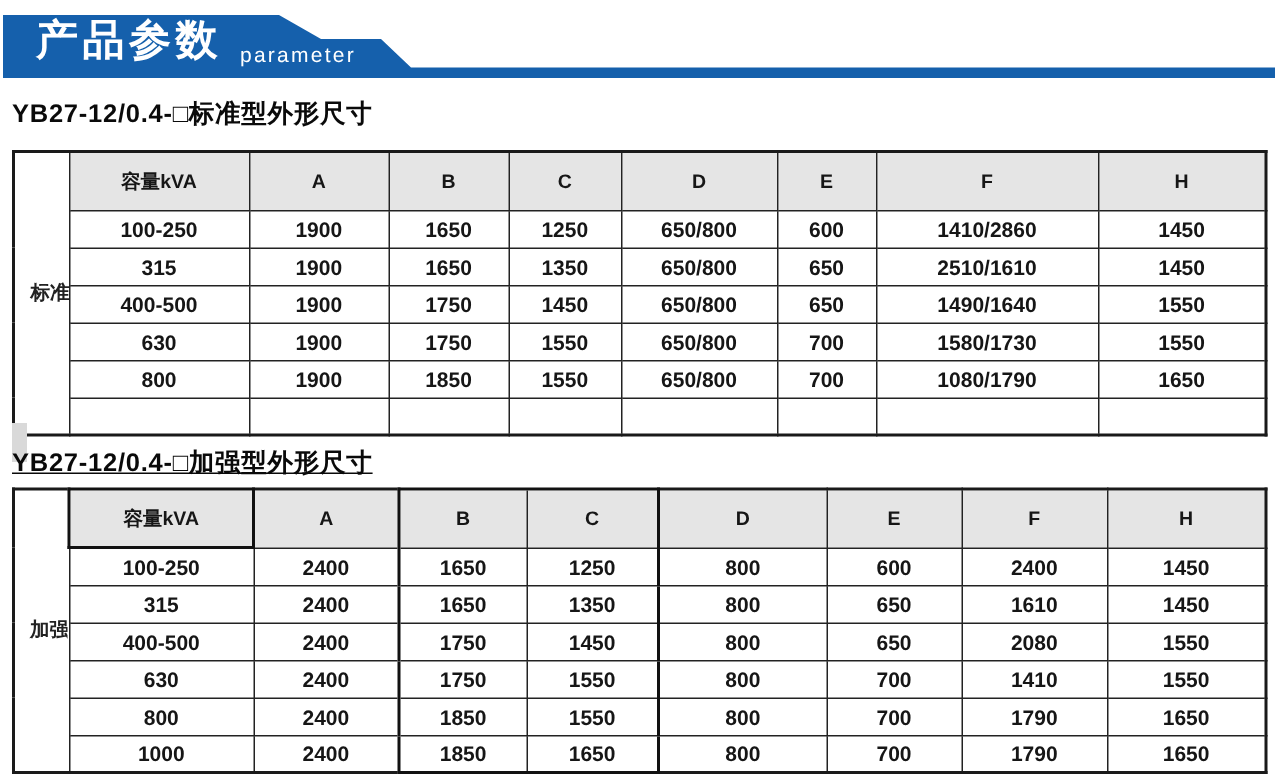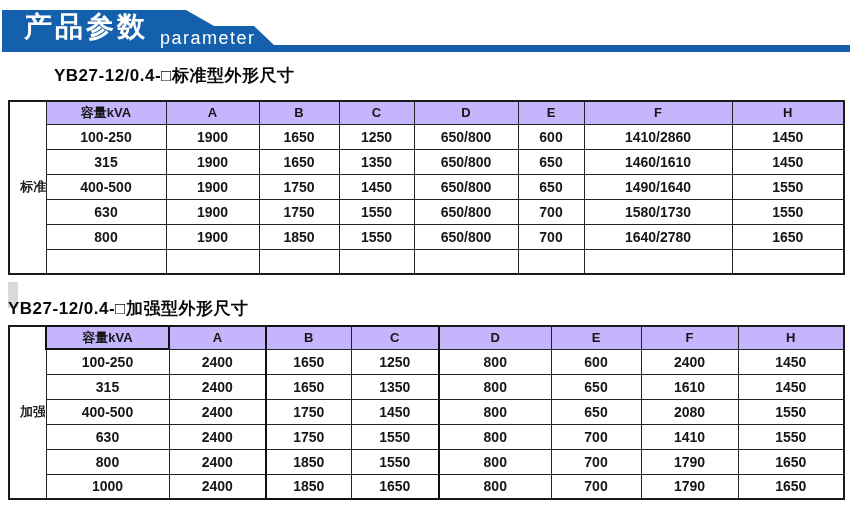--- a/index.html
+++ b/index.html
@@ -19,32 +19,32 @@
     clip-path: polygon(2px 10px, 186px 10px, 214px 26px, 254px 26px, 274px 45px,
                        850px 45px, 850px 52px, 2px 52px);
   }
   .banner-title {
     position: absolute; left: 24px; top: 13px;
     font-size: 28px; font-weight: 700; color: #ffffff; letter-spacing: 3px;
     line-height: 1;
   }
   .banner-sub {
     position: absolute; left: 160px; top: 29px;
-    font-size: 18px; font-weight: 400; color: #ffffff; letter-spacing: 1.5px;
+    font-size: 14px; font-weight: 400; color: #ffffff; letter-spacing: 1.5px;
     line-height: 1;
   }
 
   
   .sec-title {
     position: absolute; left: 8px;
     font-size: 17px; font-weight: 700; color: #0a0a0a; letter-spacing: 0.5px;
     white-space: nowrap;
   }
-  .t1-title { top: 64px; margin-left: 46px; }
-  .t2-title { top: 297px; }
+  .t1-title { top: 64px; }
+  .t2-title { top: 297px; text-decoration: underline; }
 
   .artifact {
     position: absolute; left: 8px; top: 282px; width: 10px; height: 26px;
     background: #d9d9d9;
   }
 
   
   .spec-table {
     position: absolute; left: 8px; width: 835px;
     border-collapse: collapse; table-layout: fixed;
@@ -52,21 +52,21 @@
   }
   .t1 { top: 100px; }
   .t2 { top: 325px; }
 
   .spec-table th, .spec-table td {
     border: 1px solid #222222;
     text-align: center; vertical-align: middle;
     color: #161616; overflow: hidden; white-space: nowrap;
   }
   .spec-table th {
-    background: #c4b5fd; height: 23px;
+    background: #e5e5e5; height: 39px;
     font-size: 13px; font-weight: 700;
   }
   .spec-table td { height: 25px; font-size: 14px; font-weight: 600; background: #ffffff; }
 
   .label-cell { background: #ffffff; }
   .vtext {
     display: inline-block; width: 15px;
     word-break: break-all; line-height: 1.45;
     font-size: 13px; font-weight: 600; color: #222222;
   }
@@ -126,21 +126,21 @@
           <td class="c6">1410/2860</td>
           <td class="c7">1450</td>
         </tr>
         <tr>
           <td class="c0">315</td>
           <td class="c1">1900</td>
           <td class="c2">1650</td>
           <td class="c3">1350</td>
           <td class="c4">650/800</td>
           <td class="c5">650</td>
-          <td class="c6">1460/1610</td>
+          <td class="c6">2510/1610</td>
           <td class="c7">1450</td>
         </tr>
         <tr>
           <td class="c0">400-500</td>
           <td class="c1">1900</td>
           <td class="c2">1750</td>
           <td class="c3">1450</td>
           <td class="c4">650/800</td>
           <td class="c5">650</td>
           <td class="c6">1490/1640</td>
@@ -156,21 +156,21 @@
           <td class="c6">1580/1730</td>
           <td class="c7">1550</td>
         </tr>
         <tr>
           <td class="c0">800</td>
           <td class="c1">1900</td>
           <td class="c2">1850</td>
           <td class="c3">1550</td>
           <td class="c4">650/800</td>
           <td class="c5">700</td>
-          <td class="c6">1640/2780</td>
+          <td class="c6">1080/1790</td>
           <td class="c7">1650</td>
         </tr>
         <tr class="last">
           <td class="c0"></td>
           <td class="c1"></td>
           <td class="c2"></td>
           <td class="c3"></td>
           <td class="c4"></td>
           <td class="c5"></td>
           <td class="c6"></td>

